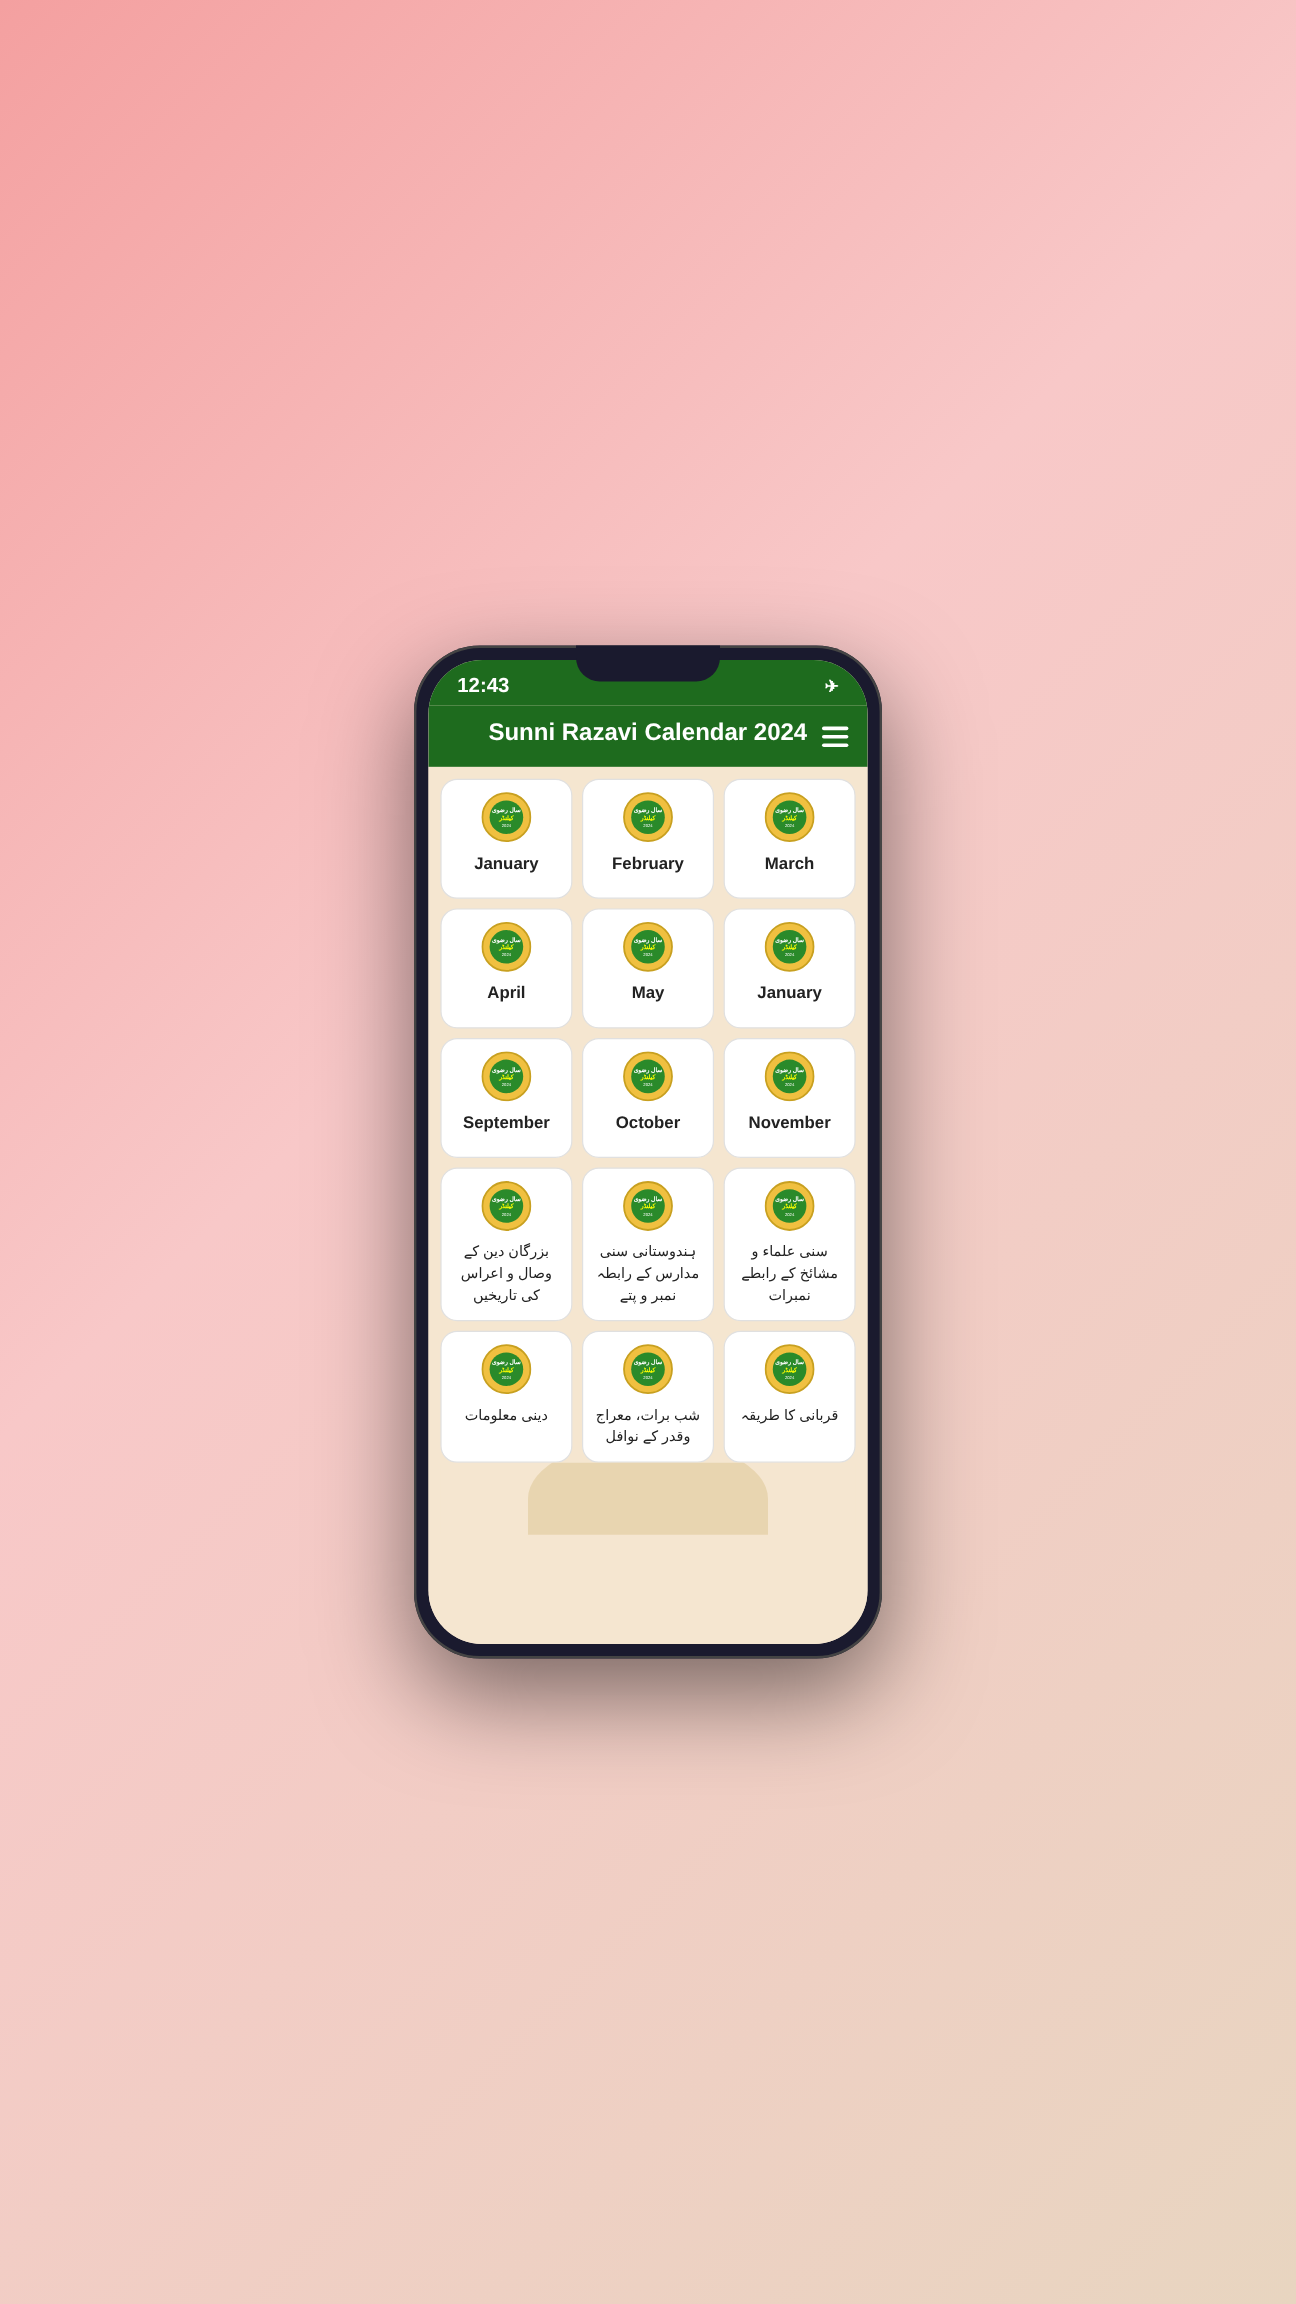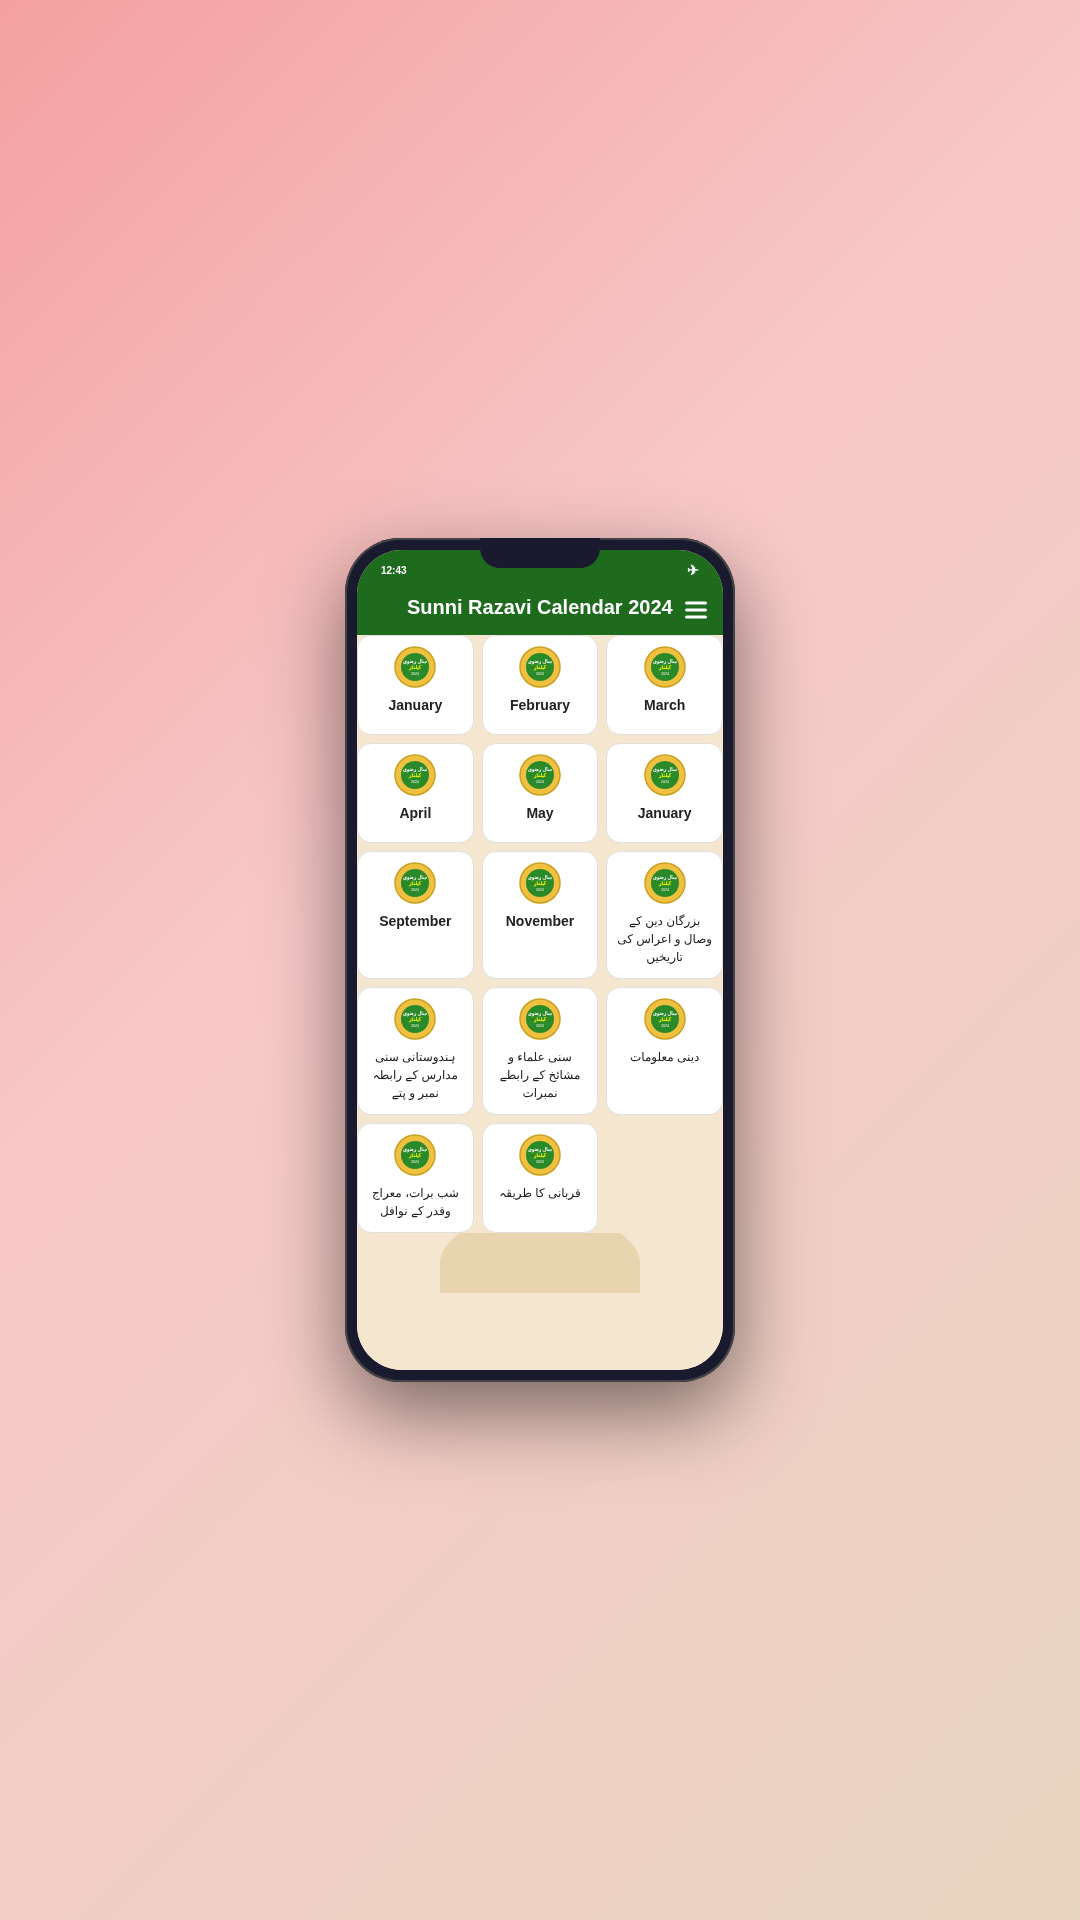--- a/index.html
+++ b/index.html
@@ -55,21 +55,21 @@
       align-items: center;
       padding: 12px 24px 6px;
       background: #1e6b1e;
       color: white;
       font-size: 14px;
       font-weight: 600;
       z-index: 50;
     }
 
     .status-time {
-      font-size: 10px;
+      font-size: 17px;
       font-weight: 700;
     }
 
     .status-icons {
       display: flex;
       align-items: center;
       gap: 6px;
     }
 
     
@@ -98,20 +98,21 @@
       width: 22px;
       height: 3px;
       background: white;
       border-radius: 2px;
     }
 
     
     .main-content {
       flex: 1;
       overflow-y: auto;
+      padding: 10px;
       background: #f5e6d0;
     }
 
     .grid {
       display: grid;
       grid-template-columns: repeat(3, 1fr);
       gap: 8px;
     }
 
     .grid-cell {
@@ -293,20 +294,32 @@
               <circle cx="21" cy="21" r="20" fill="#f0c040" stroke="#c8a020" stroke-width="1.5"></circle>
               <ellipse cx="21" cy="21" rx="14" ry="14" fill="#2a8a2a"></ellipse>
               <text x="21" y="17" text-anchor="middle" font-size="5" fill="white" font-weight="bold">سال رضوی</text>
               <text x="21" y="23" text-anchor="middle" font-size="5" fill="yellow" font-weight="bold">کیلنڈر</text>
               <text x="21" y="29" text-anchor="middle" font-size="3.5" fill="white">2024</text>
             </svg>
           </div>
           <span class="cell-label">September</span>
         </div>
 
+        <div class="grid-cell">
+          <div class="logo-badge">
+            <svg class="logo-svg" viewBox="0 0 42 42" xmlns="http://www.w3.org/2000/svg">
+              <circle cx="21" cy="21" r="20" fill="#f0c040" stroke="#c8a020" stroke-width="1.5"></circle>
+              <ellipse cx="21" cy="21" rx="14" ry="14" fill="#2a8a2a"></ellipse>
+              <text x="21" y="17" text-anchor="middle" font-size="5" fill="white" font-weight="bold">سال رضوی</text>
+              <text x="21" y="23" text-anchor="middle" font-size="5" fill="yellow" font-weight="bold">کیلنڈر</text>
+              <text x="21" y="29" text-anchor="middle" font-size="3.5" fill="white">2024</text>
+            </svg>
+          </div>
+          <span class="cell-label">October</span>
+        </div>
 
         <div class="grid-cell">
           <div class="logo-badge">
             <svg class="logo-svg" viewBox="0 0 42 42" xmlns="http://www.w3.org/2000/svg">
               <circle cx="21" cy="21" r="20" fill="#f0c040" stroke="#c8a020" stroke-width="1.5"></circle>
               <ellipse cx="21" cy="21" rx="14" ry="14" fill="#2a8a2a"></ellipse>
               <text x="21" y="17" text-anchor="middle" font-size="5" fill="white" font-weight="bold">سال رضوی</text>
               <text x="21" y="23" text-anchor="middle" font-size="5" fill="yellow" font-weight="bold">کیلنڈر</text>
               <text x="21" y="29" text-anchor="middle" font-size="3.5" fill="white">2024</text>
             </svg>

